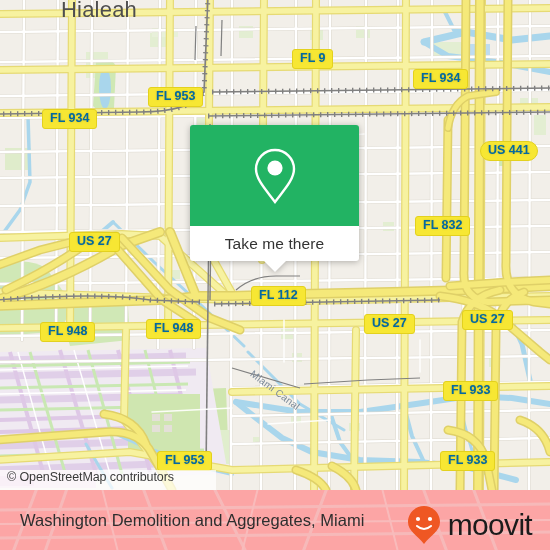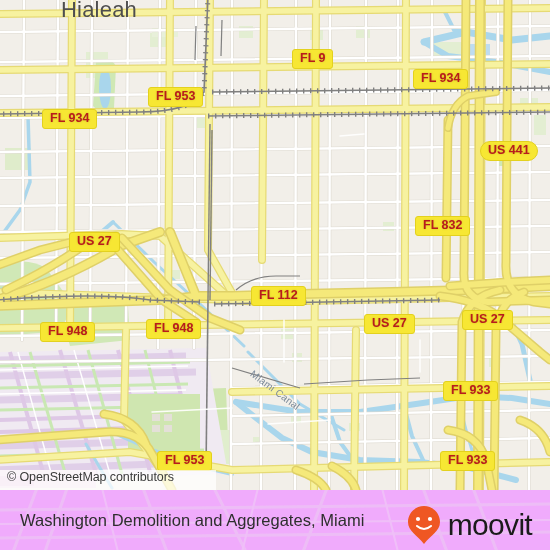--- a/index.html
+++ b/index.html
@@ -38,21 +38,21 @@
     letter-spacing:-0.1px;
     white-space:nowrap;
   }
 
   
   .shield {
     position:absolute;
     background:#f7e733;
     border:1.6px solid #e3d11e;
     border-radius:3px;
-    color:#b91c1c;
+    color:#0369a1;
     font-size:12.5px;
     font-weight:bold;
     padding:2px 7px 3px 7px;
     white-space:nowrap;
     line-height:13px;
     text-shadow:0 0 2px rgba(120,110,20,0.35);
     z-index:12;
   }
 
   
@@ -107,21 +107,21 @@
     width:0; height:0;
     border-left:11px solid transparent;
     border-right:11px solid transparent;
     border-top:11px solid #ffffff;
   }
 
   
   #footer {
     position:absolute; left:0; top:490px;
     width:550px; height:60px;
-    background:#f0abfc;
+    background:#fca5a5;
     overflow:hidden;
     text-align:right;
   }
   #footer-watermark {
     position:absolute; left:0; top:0;
     width:550px; height:60px;
     opacity:0.30;
   }
   #footer-inner {
     position:relative;
@@ -507,20 +507,32 @@
         <div class="shield" style="left: 146px; top: 319px;">FL 948</div>
         <div class="shield" style="left: 443px; top: 381px;">FL 933</div>
         <div class="shield" style="left: 157px; top: 451px;">FL 953</div>
         <div class="shield" style="left: 440px; top: 451px;">FL 933</div>
       </div>
 
     <div id="attribution">
       <span>© OpenStreetMap contributors</span>
     </div>
 
+    <div id="popup">
+      <div id="popup-top">
+        <svg width="46" height="58" viewBox="0 0 46 58">
+          <path d="M23 3 C12.5 3 4 11.5 4 22 C4 33 15 44 23 55 C31 44 42 33 42 22 C42 11.5 33.5 3 23 3 Z" fill="none" stroke="#ffffff" stroke-width="2.4"></path>
+          <circle cx="23" cy="21" r="7.6" fill="#ffffff"></circle>
+        </svg>
+      </div>
+      <div id="popup-bottom">
+        <span>Take me there</span>
+        <div id="popup-tail"></div>
+      </div>
+    </div>
   </div>
 
   <div id="footer">
 
     <svg id="footer-watermark" viewBox="0 0 550 60">
       <g stroke="#e9e9e9" fill="none" stroke-width="3">
         <path d="M40 -10 L10 70"></path>
         <path d="M70 -10 L42 70"></path>
         <path d="M140 -10 L170 70"></path>
         <path d="M210 -10 L250 70"></path>

